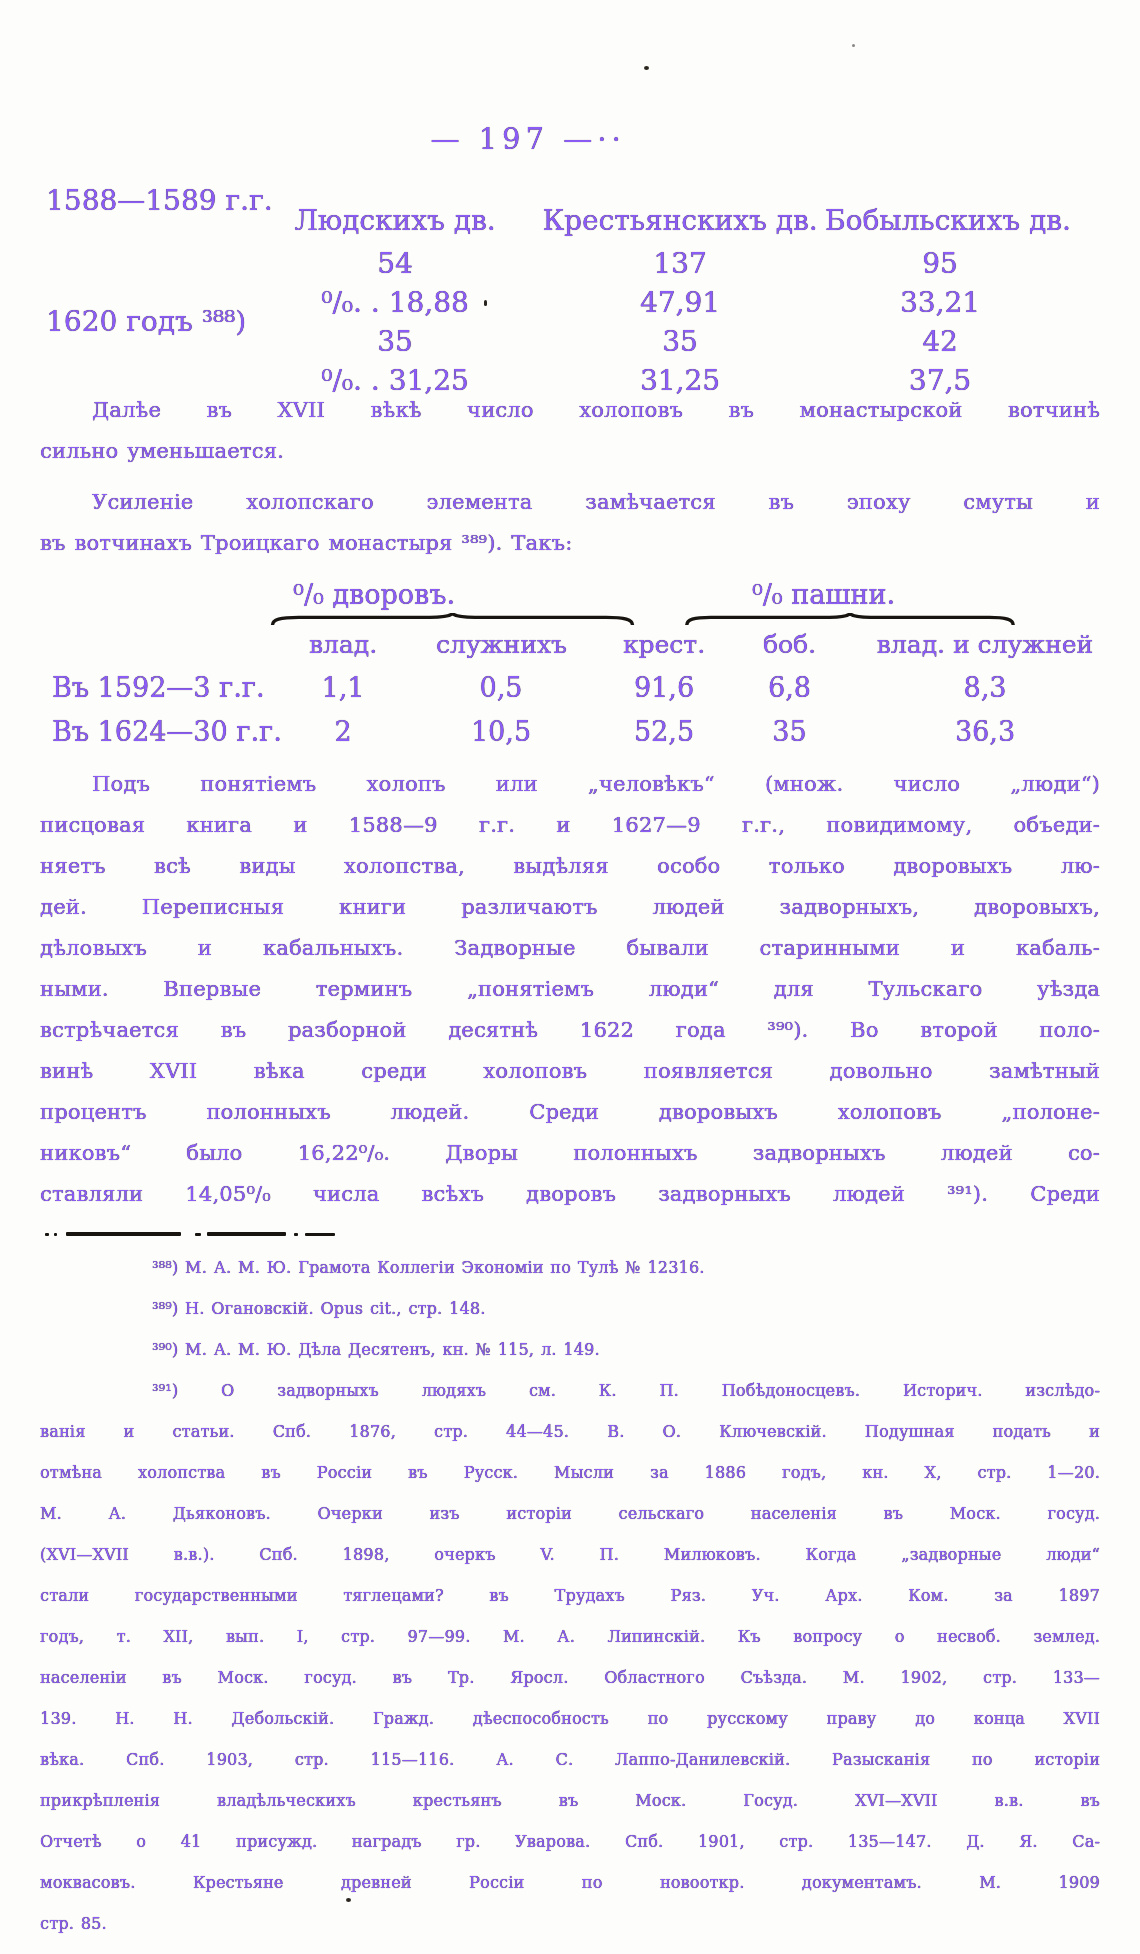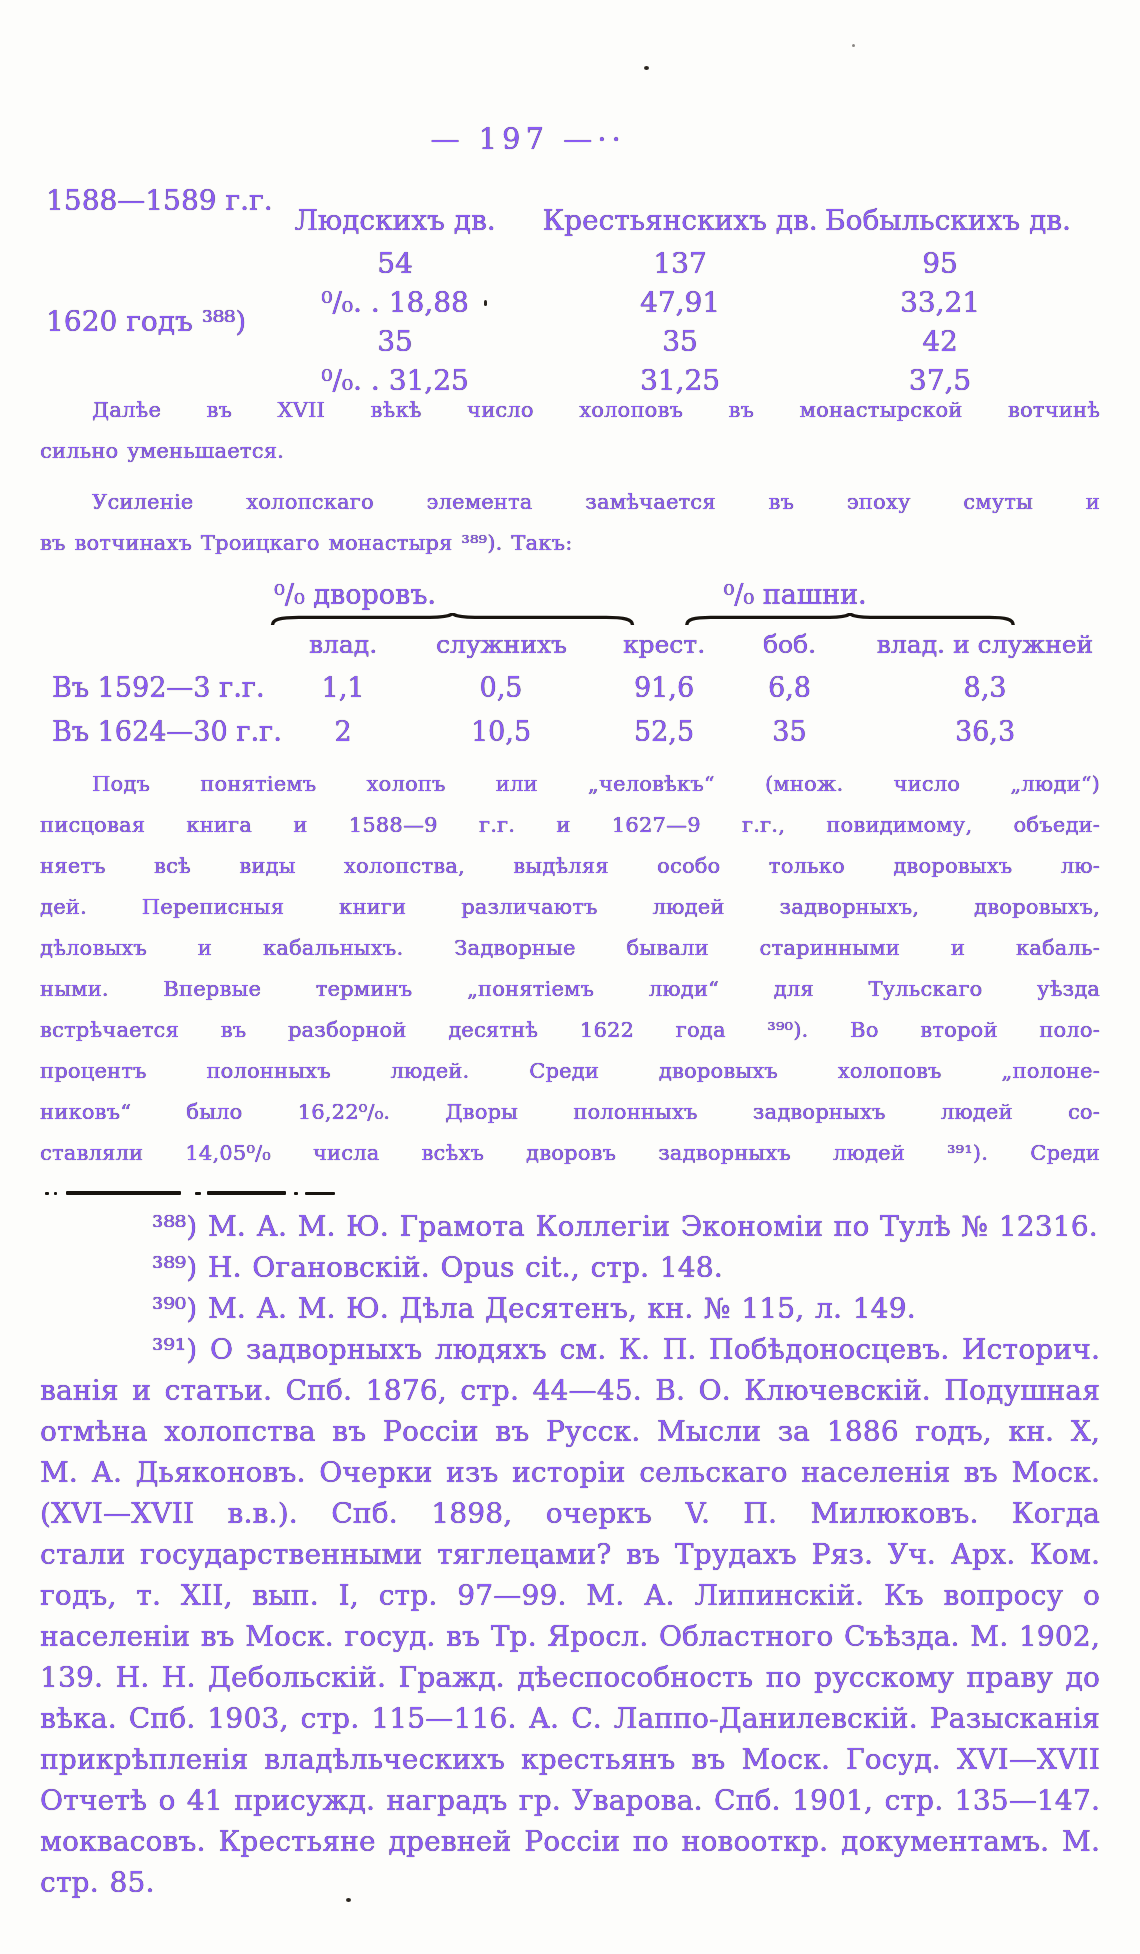--- a/index.html
+++ b/index.html
@@ -31,35 +31,35 @@
   .line{
     height:41px;line-height:41px;overflow:hidden;
     text-align:justify;text-align-last:justify;
     letter-spacing:.2px;word-spacing:2px;
   }
   .line.ind{text-indent:52px;}
   .line.end{text-align-last:left;}
   
   .t2{margin-top:14px;position:relative;font-size:27px;}
   .t2-groups{position:relative;height:34px;line-height:34px;font-size:27px;}
-  .t2-g{position:absolute;top:0;width:200px;text-align:center;white-space:nowrap;}
+  .t2-g{position:absolute;top:0;width:200px;text-align:right;white-space:nowrap;}
   .t2-g.g1{left:215px;}
   .t2-g.g2{left:655px;}
   .t2-braces{position:relative;height:16px;}
   .brace{position:absolute;top:1px;height:13px;}
   .brace.b1{left:225px;width:375px;}
   .brace.b2{left:640px;width:340px;}
   .t2-row{display:grid;grid-template-columns:210px 110px 130px 120px 55px 260px 120px;height:44px;line-height:44px;gap:38px;}
   .t2-row.sub{height:38px;line-height:34px;font-size:25px;}
   .t2-label{text-align:left;padding-left:12px;white-space:nowrap;}
   .t2-c{text-align:center;white-space:nowrap;}
   
   .fnsep{margin:16px 0 0 5px;width:290px;height:6px;display:flex;align-items:center;}
   .fnsep i{display:block;background:#18140f;border-radius:1px;}
-  .footnotes{margin-top:10px;font-size:28px;}
+  .footnotes{margin-top:10px;font-size:16px;}
   .footnotes .line{height:41px;line-height:41px;word-spacing:1.5px;}
   .footnotes .line.mark{text-indent:112px;}
   
   .speck{position:absolute;background:#2a251f;border-radius:50%;}
 </style>
 </head>
 <body>
 
 <div class="page">
 
@@ -151,20 +151,21 @@
   </div>
 
   <div class="para">
     <div class="line ind">Подъ понятіемъ холопъ или „человѣкъ“ (множ. число „люди“)</div>
     <div class="line">писцовая книга и 1588—9 г.г. и 1627—9 г.г., повидимому, объеди-</div>
     <div class="line">няетъ всѣ виды холопства, выдѣляя особо только дворовыхъ лю-</div>
     <div class="line">дей. Переписныя книги различаютъ людей задворныхъ, дворовыхъ,</div>
     <div class="line">дѣловыхъ и кабальныхъ. Задворные бывали старинными и кабаль-</div>
     <div class="line">ными. Впервые терминъ „понятіемъ люди“ для Тульскаго уѣзда</div>
     <div class="line">встрѣчается въ разборной десятнѣ 1622 года ³⁹⁰). Во второй поло-</div>
+    <div class="line">винѣ XVII вѣка среди холоповъ появляется довольно замѣтный</div>
     <div class="line">процентъ полонныхъ людей. Среди дворовыхъ холоповъ „полоне-</div>
     <div class="line">никовъ“ было 16,22⁰/₀. Дворы полонныхъ задворныхъ людей со-</div>
     <div class="line">ставляли 14,05⁰/₀ числа всѣхъ дворовъ задворныхъ людей ³⁹¹). Среди</div>
   </div>
 
   <div class="fnsep">
     <i style="width:4px;height:3px;margin-right:5px;"></i>
     <i style="width:4px;height:3px;margin-right:9px;"></i>
     <i style="width:128px;height:4px;margin-right:14px;"></i>
     <i style="width:7px;height:3px;margin-right:6px;"></i>

